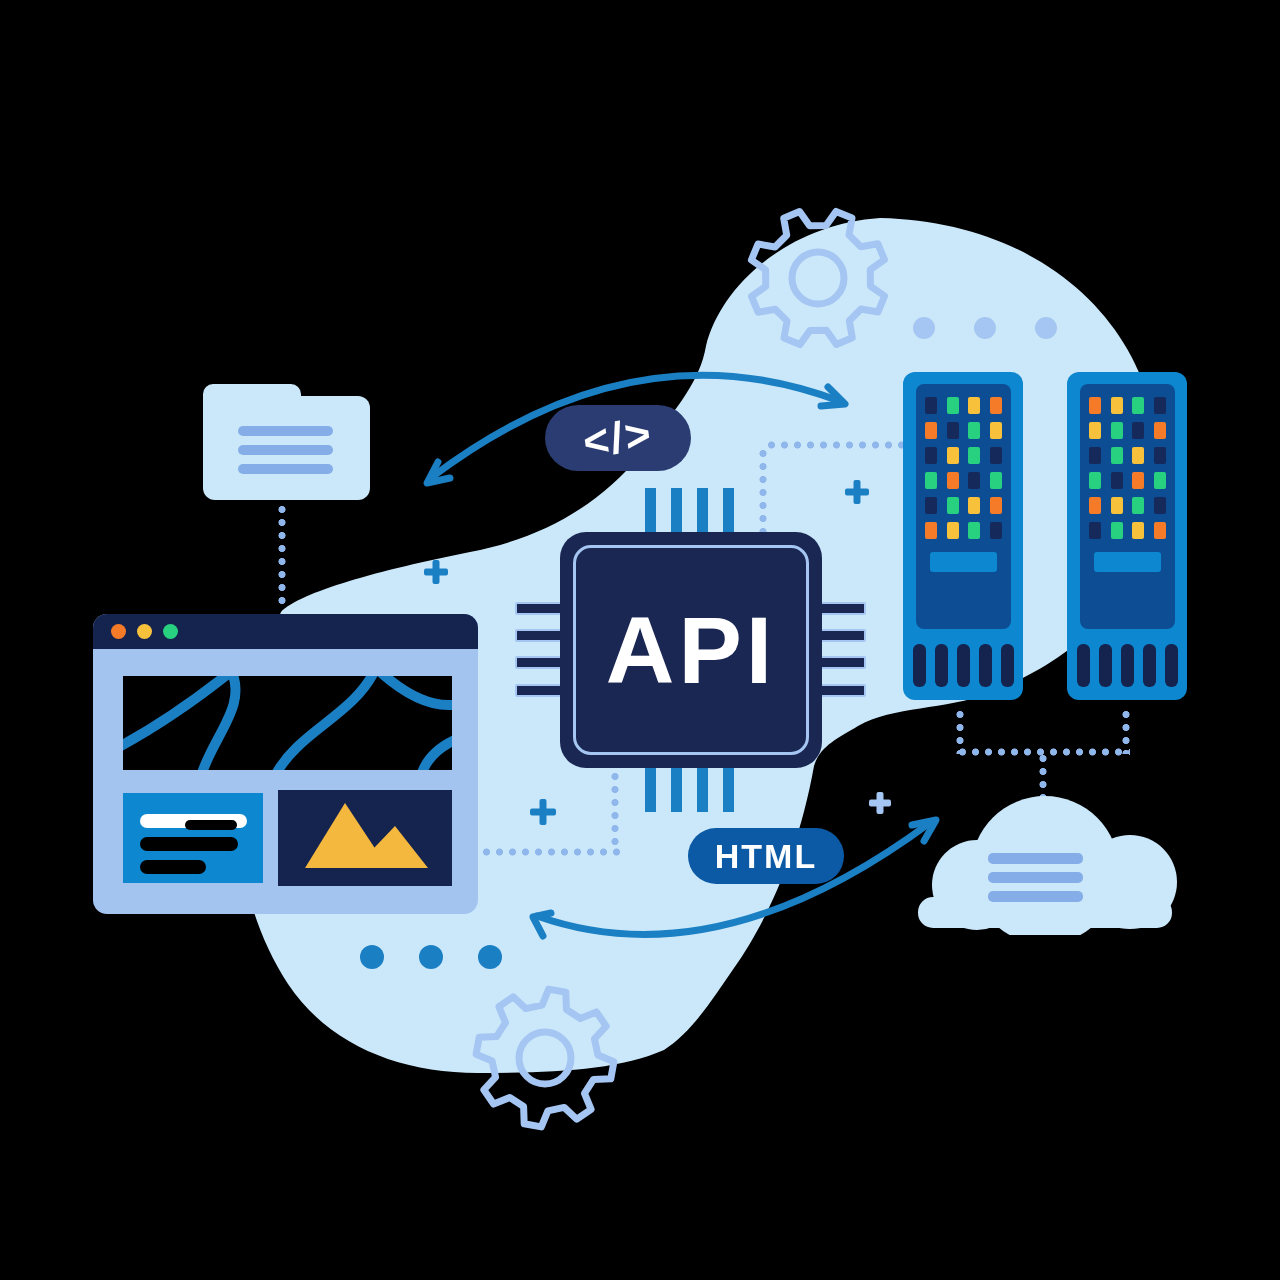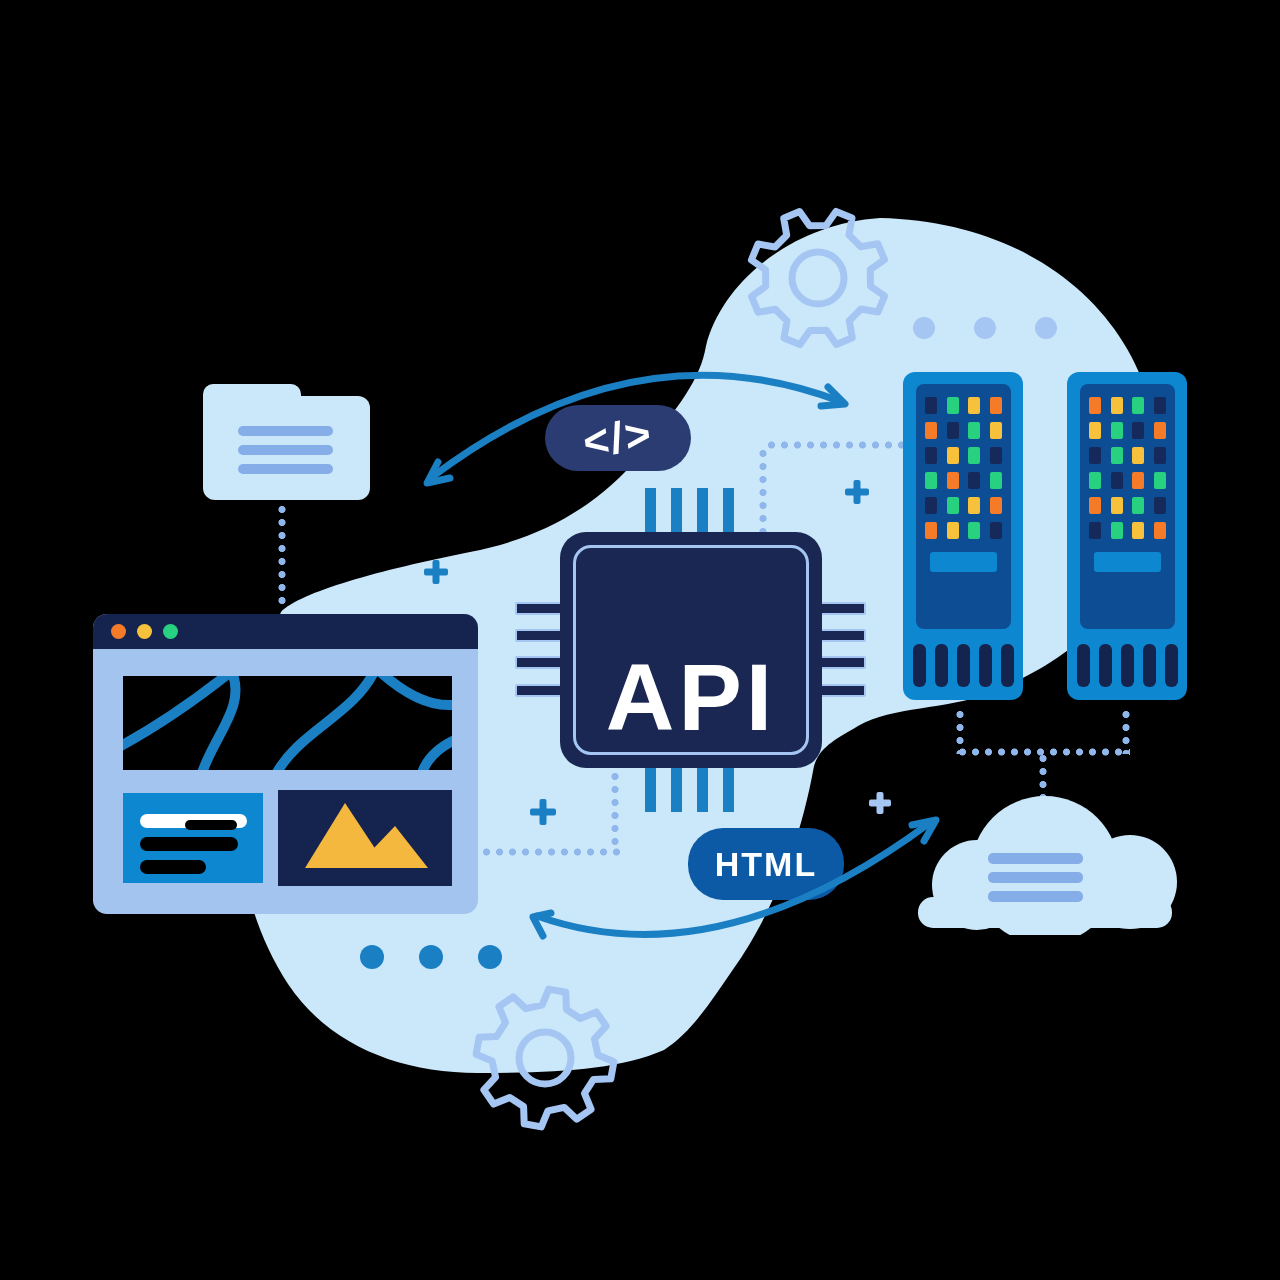--- a/index.html
+++ b/index.html
@@ -27,21 +27,21 @@
   .browser{background:var(--browser-body);border-radius:14px;overflow:hidden;}
   .titlebar{position:absolute;left:0;top:0;right:0;height:35px;background:var(--navy);display:flex;align-items:center;padding-left:18px;gap:11px;}
   .tl-dot{width:15px;height:15px;border-radius:50%;display:inline-block;}
   .panel-top{position:absolute;left:30px;top:62px;width:329px;height:94px;background:#000;overflow:hidden;}
   .panel-bl{position:absolute;left:30px;top:179px;width:140px;height:90px;background:var(--panel-blue);}
   .panel-br{position:absolute;left:185px;top:176px;width:174px;height:96px;background:var(--navy);}
   .txt-line{position:absolute;border-radius:7px;height:14px;}
   
   .chip-body{background:var(--chip-navy);border-radius:26px;}
   .chip-inner{position:absolute;left:13px;top:13px;right:13px;bottom:13px;border:3px solid var(--periwinkle);
-              border-radius:18px;display:flex;align-items:flex-end;justify-content:center;}
+              border-radius:18px;display:flex;align-items:center;justify-content:center;}
   .chip-label{color:#fff;font-size:95px;font-weight:bold;letter-spacing:4px;}
   .pin-v{position:absolute;width:11px;height:48px;background:var(--bright-blue);}
   .pin-h{position:absolute;width:48px;height:13px;background:var(--chip-navy);border:2px solid var(--periwinkle);
          box-sizing:border-box;border-radius:2px;}
   
   .pill{position:absolute;display:flex;align-items:center;justify-content:center;color:#fff;font-weight:bold;}
   
   .server{position:absolute;width:120px;height:328px;background:var(--panel-blue);border-radius:12px;}
   .server-panel{position:absolute;left:13px;top:12px;width:95px;height:245px;background:var(--server-panel);border-radius:8px;}
   .led-grid{position:absolute;left:9px;top:13px;display:grid;grid-template-columns:repeat(4,12px);
@@ -141,21 +141,21 @@
   <div class="abs chip-body" style="left:560px;top:532px;width:262px;height:236px;">
     <div class="chip-inner">
       <span class="chip-label">API</span>
     </div>
   </div>
 
   <div class="pill" style="left:545px;top:405px;width:146px;height:66px;border-radius:33px;background:var(--code-badge-navy);">
     <span style="font-size:44px;transform:rotate(-8deg);letter-spacing:2px;">&lt;/&gt;</span>
   </div>
 
-  <div class="pill" style="left:688px;top:828px;width:156px;height:72px;border-radius:35px;background:var(--medium-blue);">
+  <div class="pill" style="left:688px;top:828px;width:156px;height:56px;border-radius:35px;background:var(--medium-blue);">
     <span style="font-size:34px;letter-spacing:2px;">HTML</span>
   </div>
 
   <div class="server" style="left:903px;top:372px;">
     <div class="server-panel">
       <div class="led-grid">
           <div class="led" style="background: rgb(21, 41, 91);"></div>
           <div class="led" style="background: rgb(39, 209, 127);"></div>
           <div class="led" style="background: rgb(247, 193, 60);"></div>
           <div class="led" style="background: rgb(246, 123, 40);"></div>

